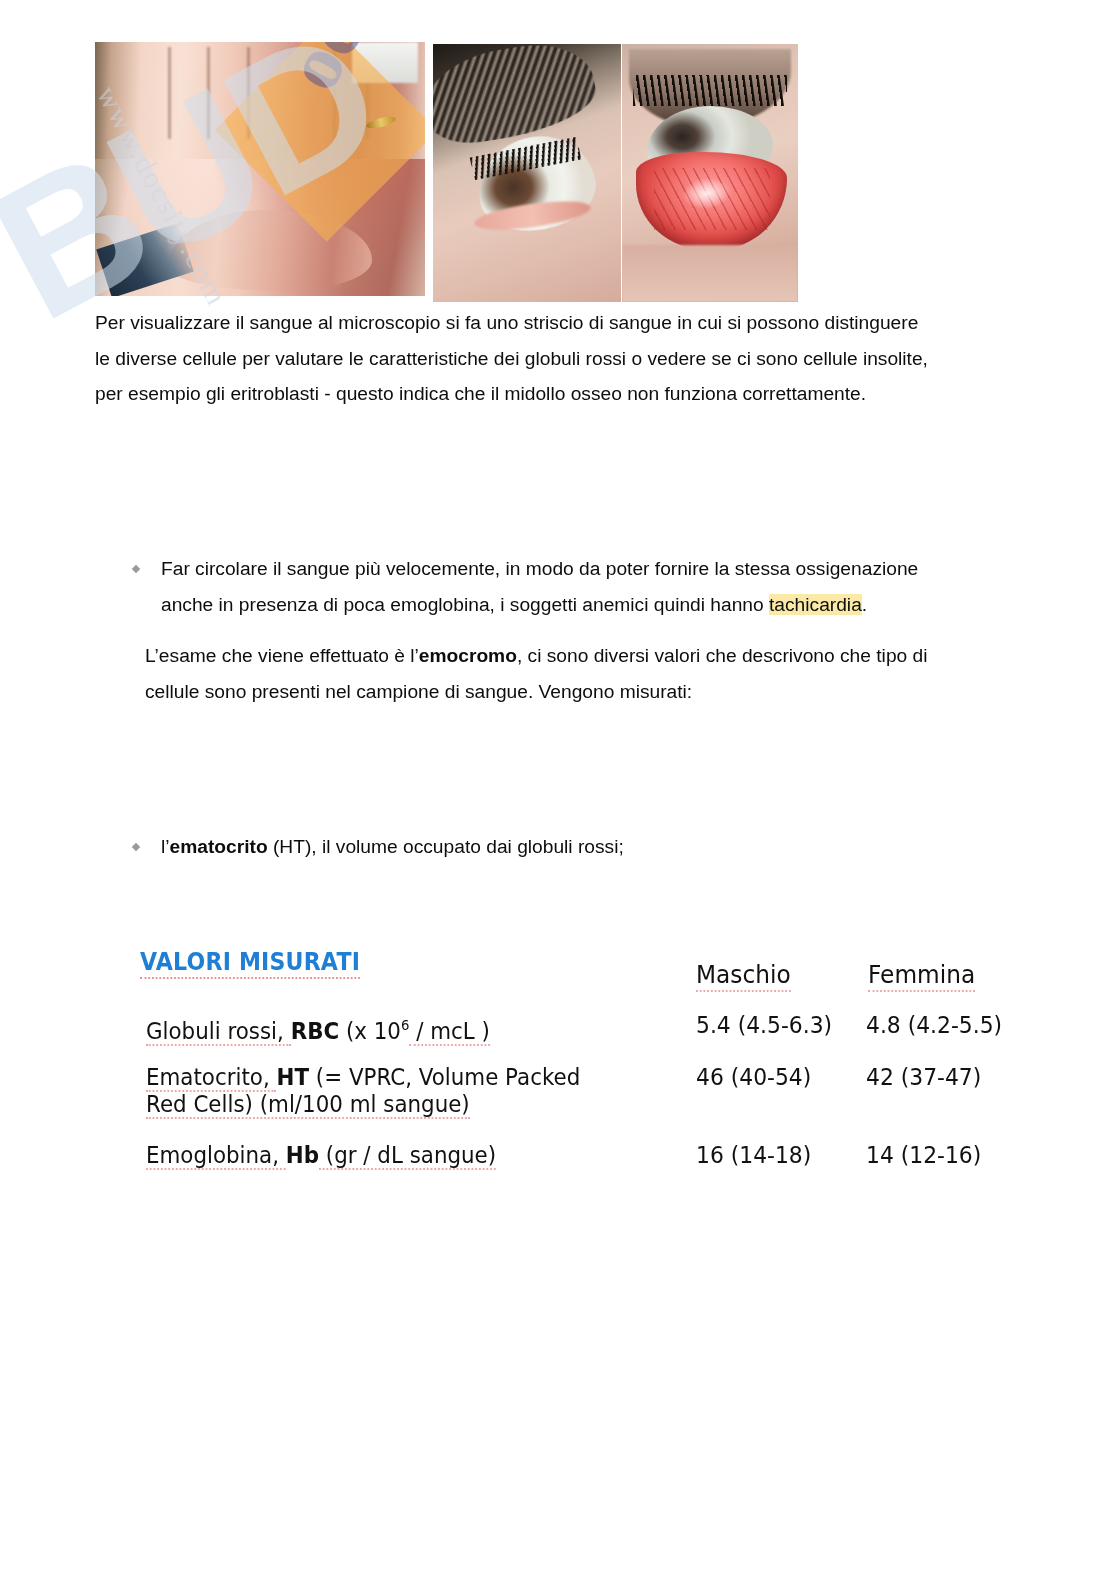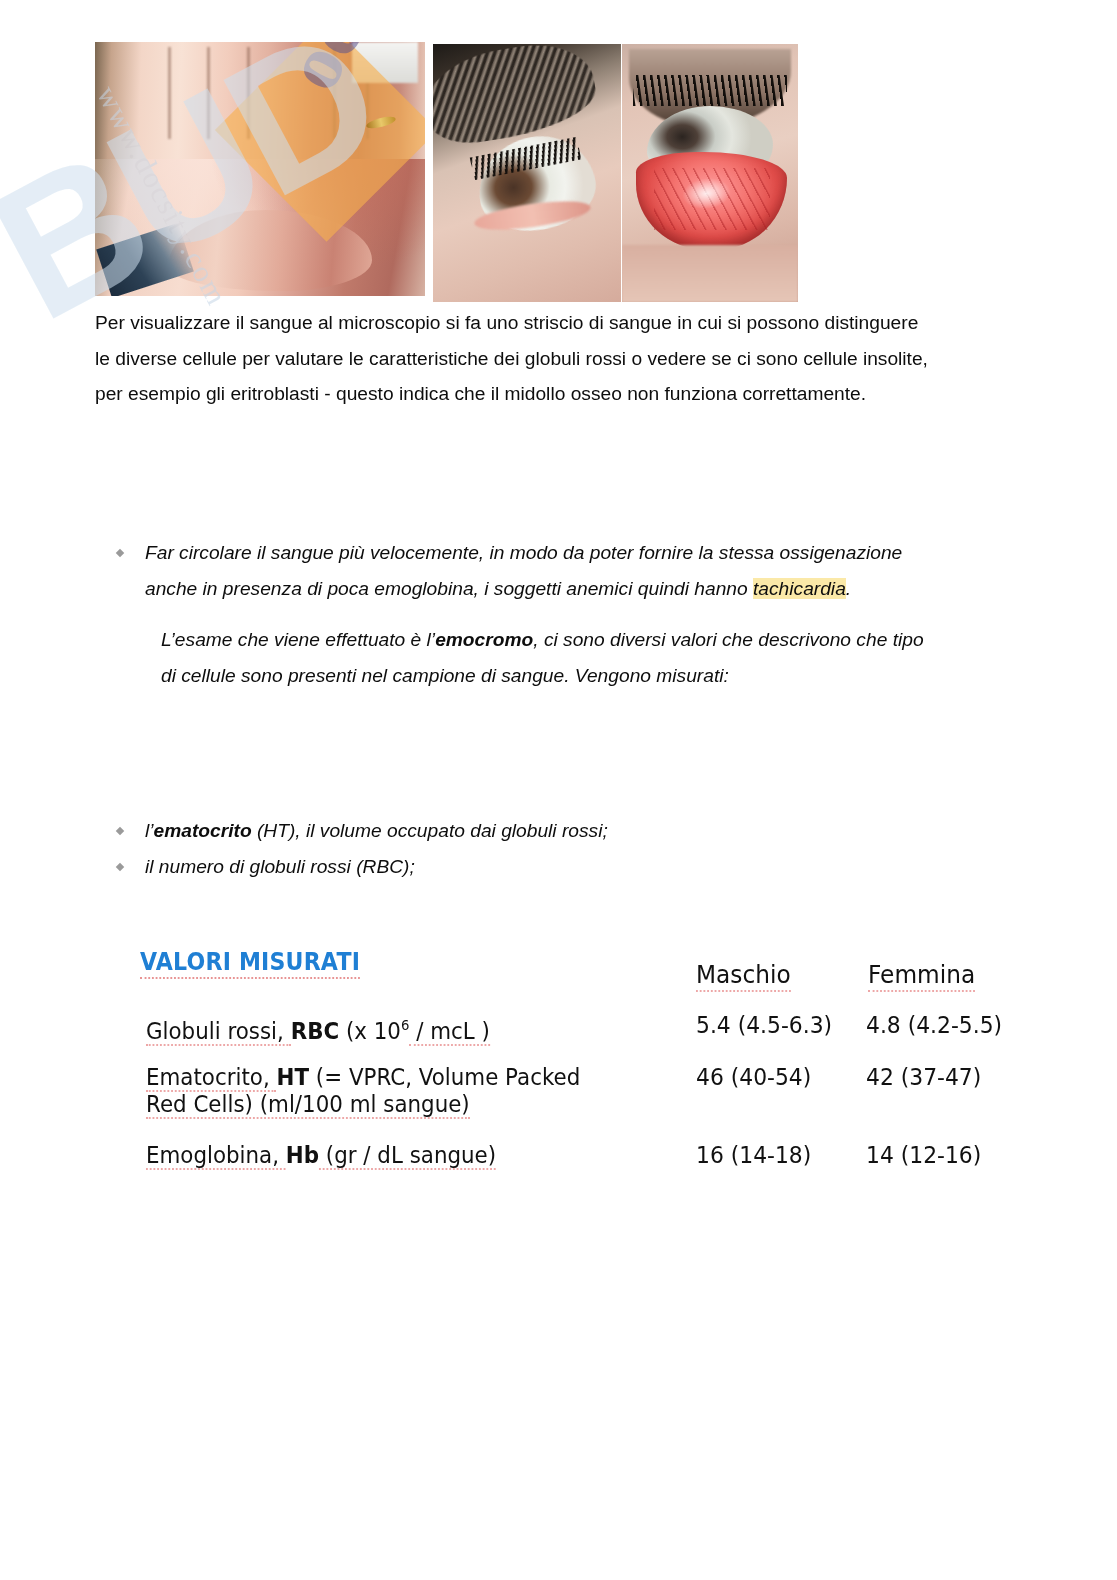--- a/index.html
+++ b/index.html
@@ -132,24 +132,24 @@
   }
   .para{margin:0;}
   .hl{background:#fbe9a8;}
   b{font-weight:bold;}
 
   
   .bullets{position:absolute;left:95px;width:845px;z-index:3;
     font-size:19.2px;line-height:35.6px;}
   #bullets-a{top:535px;}
   #bullets-b{top:813px;}
-  .bitem{position:relative;padding-left:50px;margin:0;font-style:italic;}
+  .bitem{position:relative;padding-left:50px;margin:16px;}
   .bdot{position:absolute;left:22px;top:15px;width:6px;height:6px;
     background:#9a9a9a;transform:rotate(45deg);}
-  .sub{padding-left:50px;margin:16px;font-style:italic;}
+  .sub{padding-left:50px;margin:0;}
 
   
   .vtable{position:absolute;left:138px;top:946px;width:890px;z-index:3;
     font-family:"DejaVu Sans", sans-serif;}
   .vt-title{position:absolute;left:2px;top:2px;
     font-size:24px;font-weight:bold;color:#1f7fd4;
     letter-spacing:.2px;transform:scaleX(.92);transform-origin:left top;
     border-bottom:2px dotted rgba(214,60,60,.55);padding-bottom:1px;}
   .vt-head{position:absolute;top:14px;font-size:25px;color:#111;
     transform:scaleX(.93);transform-origin:left top;
@@ -228,23 +228,20 @@
     <p class="bitem">
       <span class="bdot"></span><span>Far circolare il sangue più velocemente, in modo da poter fornire la stessa ossigenazione anche in presenza di poca emoglobina, i soggetti anemici quindi hanno </span><span class="hl">tachicardia</span><span>.</span>
     </p>
     <p class="sub"><span>L’esame che viene effettuato è l’</span><b>emocromo</b><span>, ci sono diversi valori che descrivono che tipo di cellule sono presenti nel campione di sangue. Vengono misurati:</span></p>
   </div>
 
   <div class="bullets" id="bullets-b">
     <p class="bitem">
       <span class="bdot"></span><span>l’</span><b>ematocrito</b><span> (HT), il volume occupato dai globuli rossi;</span>
     </p>
-    <p class="bitem">
-      <span class="bdot"></span><span>il numero di globuli rossi (RBC);</span>
-    </p>
   </div>
 
   <div class="vtable">
     <div class="vt-title">VALORI MISURATI</div>
     <div class="vt-head" id="col-head-m">Maschio</div>
     <div class="vt-head" id="col-head-f">Femmina</div>
 
     <div class="vt-row" id="row-rbc">
       <div class="vt-label"><span class="squig">Globuli rossi, </span><b>RBC</b><span> (x 10</span><sup>6</sup><span class="squig"> / mcL )</span></div>
       <div class="vt-val vt-m">5.4 (4.5-6.3)</div>

